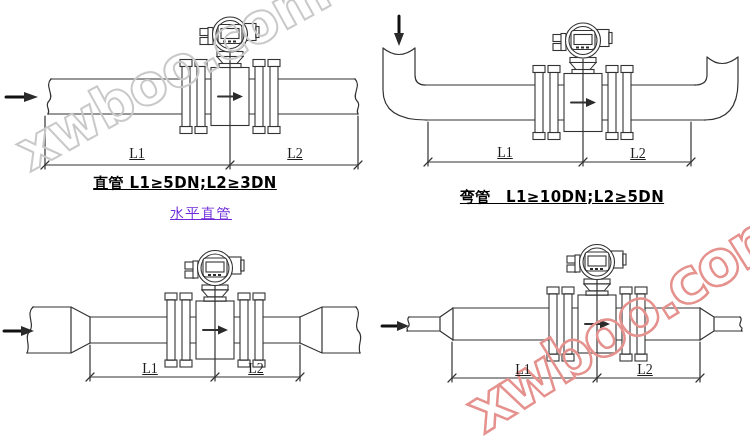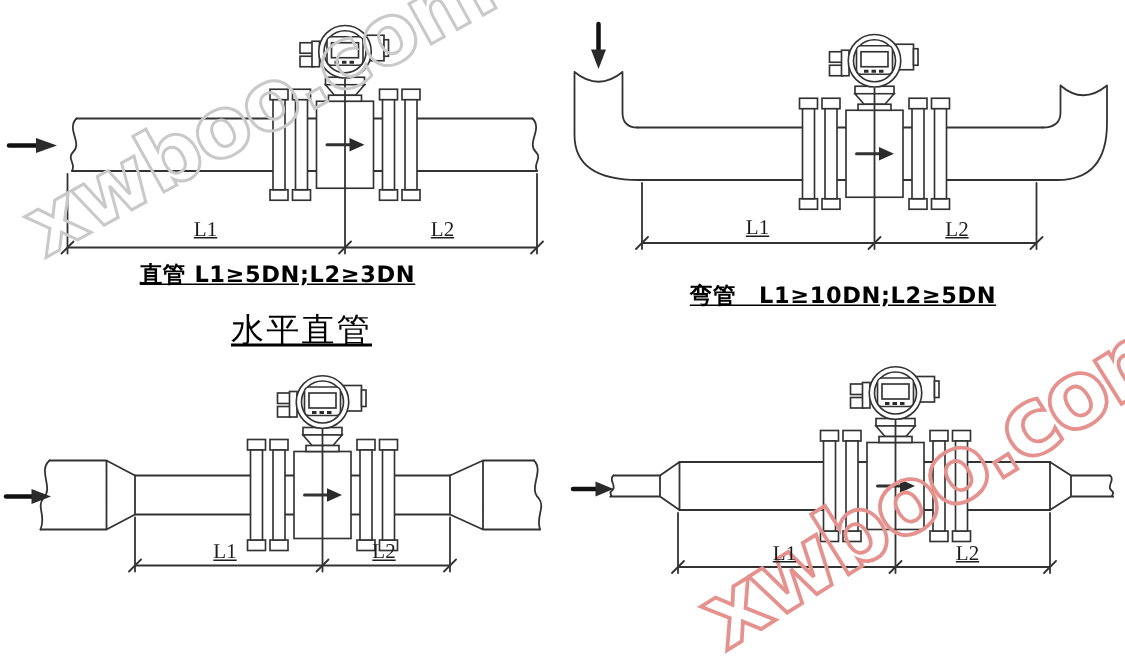--- a/index.html
+++ b/index.html
@@ -10,21 +10,21 @@
   .ln{stroke:#333;fill:none;stroke-width:1.2;stroke-linecap:round;}
   .sh{stroke:#333;fill:#ffffff;stroke-width:1.1;}
   .fl{fill:#2b2b2b;stroke:none;}
   .fa{stroke:#111;stroke-width:3;}
   .wm{font-family:"DejaVu Sans",sans-serif;font-weight:bold;fill:none;}
   .wm1{font-size:56px;letter-spacing:-1px;stroke-width:2;}
   .wm2{font-size:62px;letter-spacing:-3px;stroke-width:2.5;}
   .lbl{position:absolute;white-space:nowrap;transform:translateX(-50%);text-decoration:underline;}
   .dim{font-family:"Liberation Serif","DejaVu Serif",serif;font-size:14px;color:#1d1d1d;}
   .spec{font-size:15px;font-weight:bold;color:#000000;letter-spacing:.4px;}
-  .caption{font-size:22px;color:#000000;letter-spacing:1.5px;}
+  .caption{font-size:14px;color:#6d28d9;letter-spacing:1.5px;}
 </style>
 </head>
 <body>
 
 <div class="stage">
 
 <svg width="750" height="445" viewBox="0 0 750 445">
   <defs>
     <g id="meter">
 

